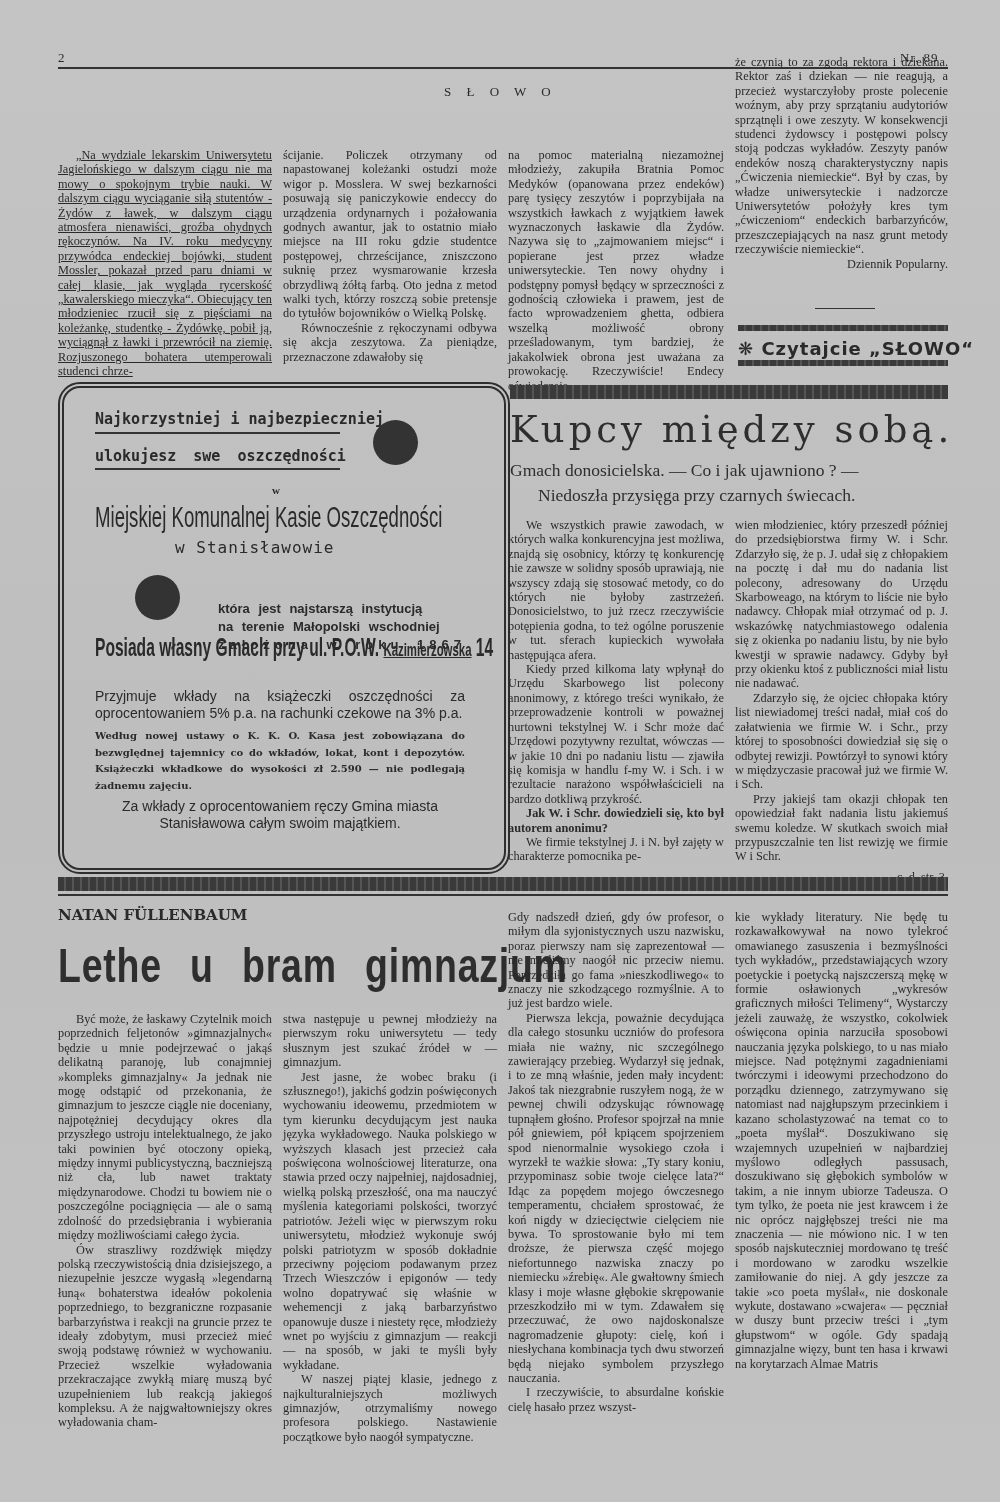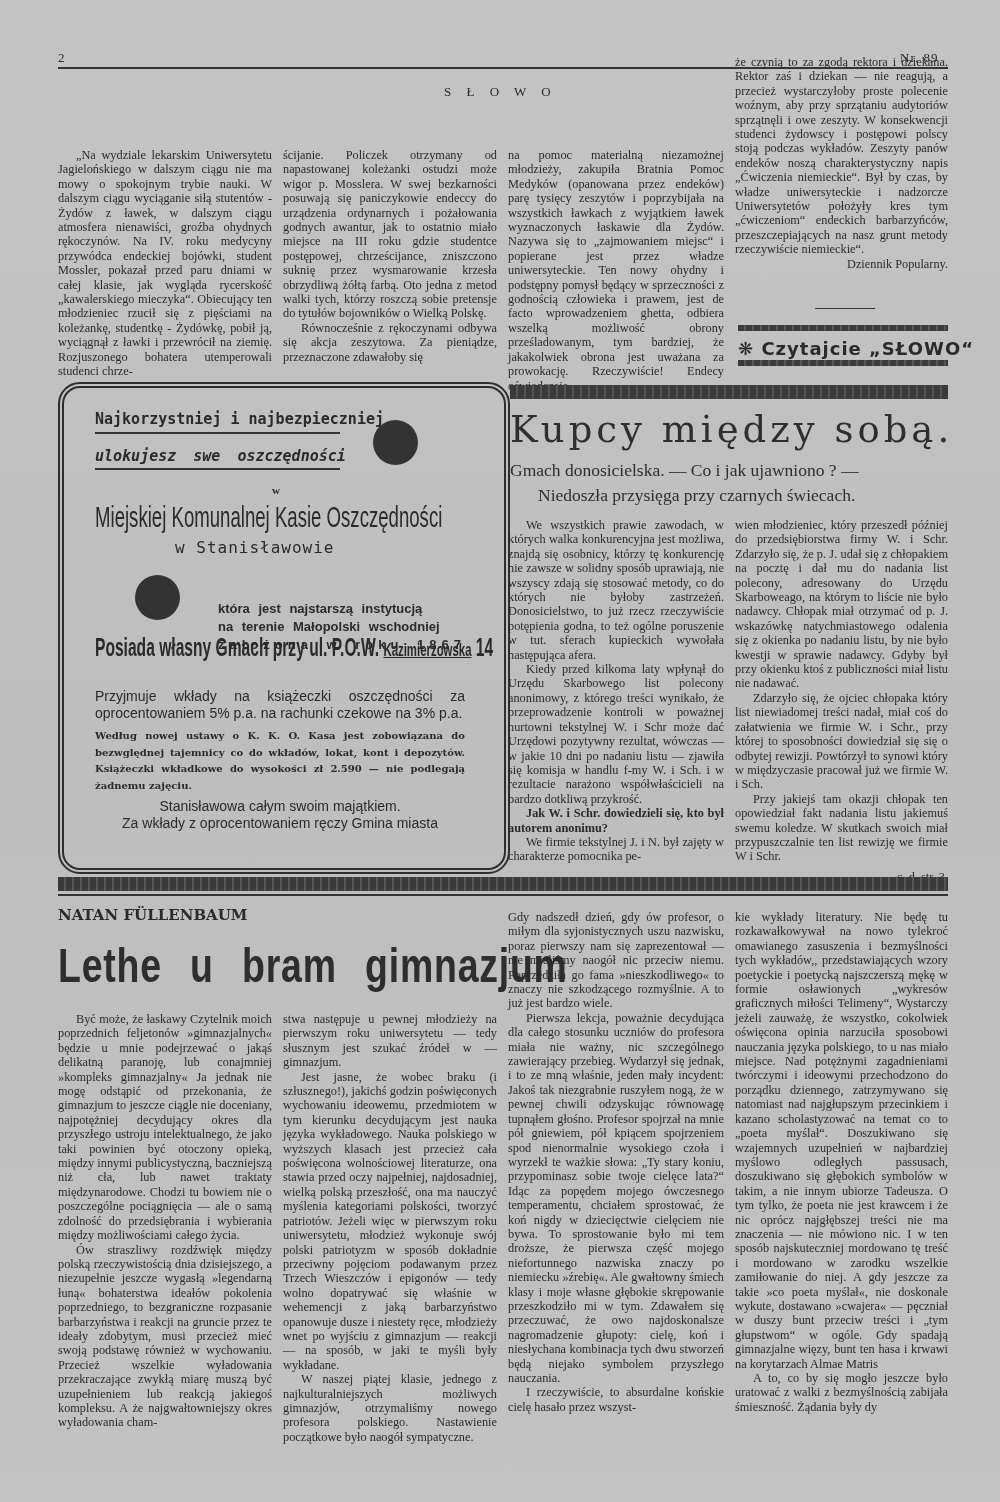--- a/index.html
+++ b/index.html
@@ -42,21 +42,21 @@
 <body>
 
 <div class="page">
 
   <div class="abs hdr" style="left:58px;">2</div>
   <div class="abs hdr" style="left:444px; letter-spacing:6px;margin-top:34px;">S Ł O W O</div>
   <div class="abs hdr" style="left:900px;">Nr. 89</div>
   <div class="rule" style="left:58px; top:67px; width:890px; height:2px;"></div>
 
 
-  <div class="col" style="left:58px; top:148px; width:214px;">
+  <div class="col" style="left:58px; top:148px; width:214px;text-decoration:underline;">
     <p>„Na wydziale lekarskim Uniwersytetu Jagielońskiego w dalszym ciągu nie ma mowy o spokojnym trybie nauki. W dalszym ciągu wyciąganie siłą stutentów - Żydów z ławek, w dalszym ciągu atmosfera nienawiści, groźba ohydnych rękoczynów. Na IV. roku medycyny przywódca endeckiej bojówki, student Mossler, pokazał przed paru dniami w całej klasie, jak wygląda rycerskość „kawalerskiego mieczyka“. Obiecujący ten młodzieniec rzucił się z pięściami na koleżankę, studentkę - Żydówkę, pobił ją, wyciągnął z ławki i przewrócił na ziemię. Rozjuszonego bohatera utemperowali studenci chrze-</p>
   </div>
   <div class="col" style="left:283px; top:148px; width:214px;">
     <p class="noind">ścijanie. Policzek otrzymany od napastowanej koleżanki ostudzi może wigor p. Mosslera. W swej bezkarności posuwają się paniczykowie endeccy do urządzenia ordynarnych i pożałowania godnych awantur, jak to ostatnio miało miejsce na III roku gdzie studentce postępowej, chrześcijance, zniszczono suknię przez wysmarowanie krzesła obrzydliwą żółtą farbą. Oto jedna z metod walki tych, którzy roszczą sobie pretensje do tytułów bojowników o Wielką Polskę.</p>
     <p>Równocześnie z rękoczynami odbywa się akcja zeszytowa. Za pieniądze, przeznaczone zdawałoby się</p>
   </div>
   <div class="col" style="left:508px; top:148px; width:216px;">
     <p class="noind">na pomoc materialną niezamożnej młodzieży, zakupiła Bratnia Pomoc Medyków (opanowana przez endeków) parę tysięcy zeszytów i poprzybijała na wszystkich ławkach z wyjątkiem ławek wyznaczonych łaskawie dla Żydów. Nazywa się to „zajmowaniem miejsc“ i popierane jest przez władze uniwersyteckie. Ten nowy ohydny i podstępny pomysł będący w sprzeczności z godnością człowieka i prawem, jest de facto wprowadzeniem ghetta, odbiera wszelką możliwość obrony prześladowanym, tym bardziej, że jakakolwiek obrona jest uważana za prowokację. Rzeczywiście! Endecy oświadczają,</p>
   </div>
   <div class="col" style="left:735px; top:55px; width:213px;">
@@ -68,42 +68,42 @@
   <div class="hatch" style="left:738px; top:325px; width:210px; height:6px;"></div>
   <div class="slowo-ad">
     <span>❋</span>
     <span>Czytajcie „SŁOWO“</span>
   </div>
   <div class="hatch" style="left:738px; top:360px; width:210px; height:6px;"></div>
 
   <div class="ad"></div>
   <div class="ad-line" style="left:95px; top:410px; font-size:15px;">Najkorzystniej i najbezpieczniej</div>
   <div class="rule" style="left:95px; top:432px; width:245px; height:2px;"></div>
-  <div class="ad-line" style="left:95px; top:447px; font-size:15px; word-spacing:8px;font-style:italic;">ulokujesz swe oszczędności</div>
+  <div class="ad-line" style="left:95px; top:447px; font-size:15px; word-spacing:8px;">ulokujesz swe oszczędności</div>
   <div class="rule" style="left:95px; top:468px; width:245px; height:2px;"></div>
   <div class="dot" style="left:373px; top:420px;"></div>
   <div class="abs" style="left:272px; top:484px; font-size:11px; font-weight:bold;">w</div>
   <div class="abs cond" style="left:95px; top:500px; font-size:30px; transform:scaleX(0.62); transform-origin:left top; white-space:nowrap;">Miejskiej Komunalnej Kasie Oszczędności</div>
   <div class="abs" style="left:175px; top:538px; font-family:'DejaVu Sans Mono',monospace; font-size:16px; letter-spacing:1px;">w Stanisławowie</div>
   <div class="dot" style="left:135px; top:575px;"></div>
   <div class="abs" style="left:218px; top:600px; font-family:Liberation Sans, sans-serif; font-weight:bold; font-size:13px; word-spacing:5px; line-height:18px;">
     <div>która jest najstarszą instytucją</div>
     <div>na terenie Małopolski wschodniej</div>
     <div style="letter-spacing:5px;">założona w roku 1867</div>
   </div>
   <div class="abs cond" style="left:95px; top:632px; font-size:26px; font-weight:bold; transform:scaleX(0.6); transform-origin:left top; white-space:nowrap;">
     <span>Posiada własny Gmach przy ul. P.O.W.</span>
     <span style="font-size:19px; text-decoration:underline;">Kazimierzowska</span>
     <span>14</span>
   </div>
   <div class="ad-body" style="top:688px;">Przyjmuje wkłady na książeczki oszczędności za oprocentowaniem 5% p.a. na rachunki czekowe na 3% p.a.</div>
   <div class="ad-body ad-bold" style="top:728px;">Według nowej ustawy o K. K. O. Kasa jest zobowiązana do bezwględnej tajemnicy co do wkładów, lokat, kont i depozytów. Książeczki wkładkowe do wysokości zł 2.590 — nie podlegają żadnemu zajęciu.</div>
   <div class="ad-body" style="top:798px; text-align:center;">
+    <div>Za wkłady z oprocentowaniem ręczy Gmina miasta</div>
     <div>Stanisławowa całym swoim majątkiem.</div>
-    <div>Za wkłady z oprocentowaniem ręczy Gmina miasta</div>
   </div>
 
   <div class="hatch" style="left:510px; top:385px; width:438px; height:14px;"></div>
   <div class="kupcy">Kupcy między sobą.</div>
   <div class="sub" style="left:510px; top:460px;">Gmach donosicielska. — Co i jak ujawniono ? —</div>
   <div class="sub" style="left:538px; top:485px;">Niedoszła przysięga przy czarnych świecach.</div>
 
   <div class="col" style="left:508px; top:518px; width:216px;">
     <p>We wszystkich prawie zawodach, w których walka konkurencyjna jest możliwa, znajdą się osobnicy, którzy tę konkurencję nie zawsze w solidny sposób uprawiają, nie wszyscy zdają się stosować metody, co do których nie byłoby zastrzeżeń. Donosicielstwo, to już rzecz rzeczywiście potępienia godna, to też ogólne poruszenie w tut. sferach kupieckich wywołała następująca afera.</p>
     <p>Kiedy przed kilkoma laty wpłynął do Urzędu Skarbowego list polecony anonimowy, z którego treści wynikało, że przeprowadzenie kontroli w poważnej hurtowni tekstylnej W. i Schr może dać Urzędowi pozytywny rezultat, wówczas — w jakie 10 dni po nadaniu listu — zjawiła się komisja w handlu f-my W. i Sch. i w rezultacie narażono współwłaścicieli na bardzo dotkliwą przykrość.</p>
@@ -132,15 +132,14 @@
     <p>Jest jasne, że wobec braku (i szłusznego!), jakichś godzin poświęconych wychowaniu ideowemu, przedmiotem w tym kierunku decydującym jest nauka języka wykładowego. Nauka polskiego w wyższych klasach jest przecież cała poświęcona wolnościowej literaturze, ona stawia przed oczy najpełniej, najdosadniej, wielką polską przeszłość, ona ma nauczyć myślenia kategoriami polskości, tworzyć patriotów. Jeżeli więc w pierwszym roku uniwersytetu, młodzież wykonuje swój polski patriotyzm w sposób dokładnie przeciwny pojęciom podawanym przez Trzech Wieszczów i epigonów — tedy wolno dopatrywać się właśnie w wehemencji z jaką barbarzyństwo opanowuje dusze i niestety ręce, młodzieży wnet po wyjściu z gimnazjum — reakcji — na sposób, w jaki te myśli były wykładane.</p>
     <p>W naszej piątej klasie, jednego z najkulturalniejszych możliwych gimnazjów, otrzymaliśmy nowego profesora polskiego. Nastawienie początkowe było naogół sympatyczne.</p>
   </div>
   <div class="col" style="left:508px; top:910px; width:216px;">
     <p class="noind">Gdy nadszedł dzień, gdy ów profesor, o miłym dla syjonistycznych uszu nazwisku, poraz pierwszy nam się zaprezentował — nie mieliśmy naogół nic przeciw niemu. Poprzedziła go fama »nieszkodliwego« to znaczy nie szkodzącego rozmyślnie. A to już jest bardzo wiele.</p>
     <p>Pierwsza lekcja, poważnie decydująca dla całego stosunku uczniów do profesora miała nie ważny, nic szczególnego zawierający przebieg. Wydarzył się jednak, i to ze mną właśnie, jeden mały incydent: Jakoś tak niezgrabnie ruszyłem nogą, że w pewnej chwili odzyskując równowagę tupnąłem głośno. Profesor spojrzał na mnie pół gniewiem, pół kpiącem spojrzeniem spod nienormalnie wysokiego czoła i wyrzekł te ważkie słowa: „Ty stary koniu, przypominasz sobie twoje cielęce lata?“ Idąc za popędem mojego ówczesnego temperamentu, chciałem sprostować, że koń nigdy w dziecięctwie cielęciem nie bywa. To sprostowanie było mi tem droższe, że pierwsza część mojego niefortunnego nazwiska znaczy po niemiecku »źrebię«. Ale gwałtowny śmiech klasy i moje własne głębokie skrępowanie przeszkodziło mi w tym. Zdawałem się przeczuwać, że owo najdoskonalsze nagromadzenie głupoty: cielę, koń i niesłychana kombinacja tych dwu stworzeń będą niejako symbolem przyszłego nauczania.</p>
     <p>I rzeczywiście, to absurdalne końskie cielę hasało przez wszyst-</p>
   </div>
   <div class="col" style="left:735px; top:910px; width:213px;">
     <p class="noind">kie wykłady literatury. Nie będę tu rozkawałkowywał na nowo tylekroć omawianego zasuszenia i bezmyślności tych wykładów,, przedstawiających wzory poetyckie i poetycką najszczerszą mękę w formie osławionych „wykresów graficznych miłości Telimeny“, Wystarczy jeżeli zauważę, że wszystko, cokolwiek oświęcona opinia narzuciła sposobowi nauczania języka polskiego, to u nas miało miejsce. Nad potężnymi zagadnieniami twórczymi i ideowymi przechodzono do porządku dziennego, zatrzymywano się natomiast nad najgłupszym przecinkiem i kazano scholastyzować na temat co to „poeta myślał“. Doszukiwano się wzajemnych uzupełnień w najbardziej myślowo odległych passusach, doszukiwano się głębokich symbolów w takim, a nie innym ubiorze Tadeusza. O tym tylko, że poeta nie jest krawcem i że nic oprócz najgłębszej treści nie ma znaczenia — nie mówiono nic. I w ten sposób najskuteczniej mordowano tę treść i mordowano w zarodku wszelkie zamiłowanie do niej. A gdy jeszcze za takie »co poeta myślał«, nie doskonale wykute, dostawano »cwajera« — pęczniał w duszy bunt przeciw treści i „tym głupstwom“ w ogóle. Gdy spadają gimnazjalne więzy, bunt ten hasa i krwawi na korytarzach Almae Matris</p>
-    <p>A to, co by się mogło jeszcze było uratować z walki z bezmyślnością zabijała śmieszność. Żądania były dy</p>
   </div>
 </div>
 
 </body></html>

